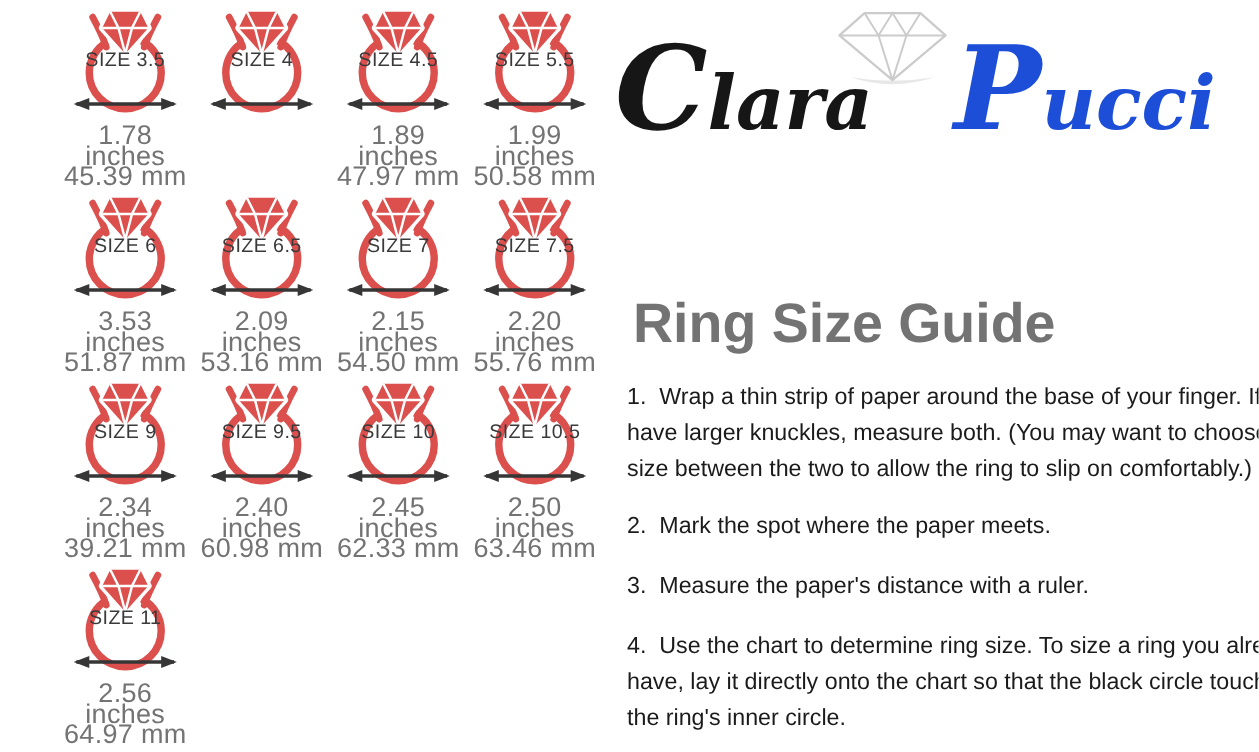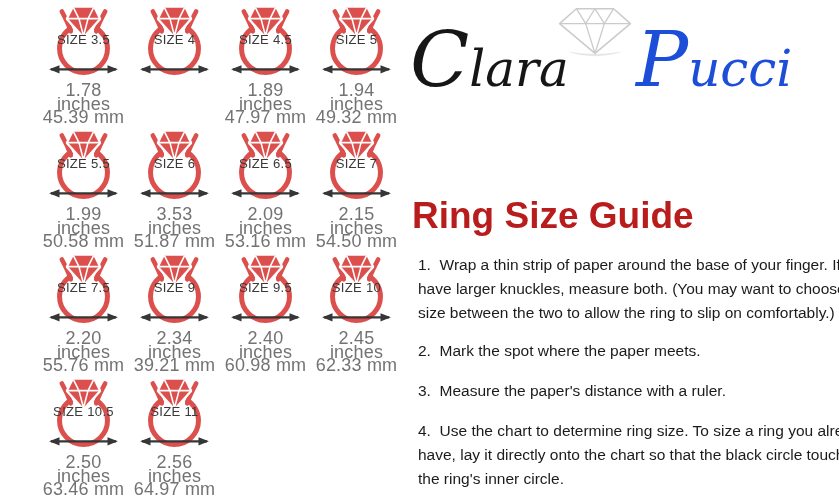--- a/index.html
+++ b/index.html
@@ -23,32 +23,32 @@
   }
   .meas {
     margin-top:2px;
     font-size:18px; line-height:13.5px; color:#737373; letter-spacing:.2px;
   }
 
   
   .logo { position:absolute; left:372px; top:0; width:450px; height:112px; }
   .word {
     position:absolute; top:14px;
-    font-family:"DejaVu Serif", serif; font-style:italic; font-weight:normal;
+    font-family:"DejaVu Serif", serif; font-style:italic; font-weight:bold;
     font-size:50px; white-space:nowrap;
   }
   .word::first-letter { font-size:1.55em; }
   .word-first  { left:2px;   color:#161616; }
   .word-second { left:228px; color:#1d4ed8; }
   .logo-diamond { position:absolute; left:146px; top:4px; width:82px; height:56px; }
 
   
   .title {
-    position:absolute; left:376px; top:196px; margin:0;
-    font-size:37px; line-height:1.1; font-weight:700; color:#b91c1c;
+    position:absolute; left:386px; top:196px; margin:0;
+    font-size:37px; line-height:1.1; font-weight:700; color:#737373;
   }
   .step {
     position:absolute; left:382px; width:472px; margin:0;
     font-size:15.5px; line-height:24px; color:#1b1b1b; white-space:pre-wrap;
   }
   .step-1 { top:253px; }
   .step-2 { top:339px; }
   .step-3 { top:379px; }
   .step-4 { top:419px; }
 </style>
@@ -101,30 +101,20 @@
       <svg class="ring" viewBox="0 0 100 84">
         <use href="#ring-glyph" xlink:href="#ring-glyph"></use>
         <text class="size-label" x="50" y="42">SIZE 4.5</text>
       </svg>
       <div class="meas">
         <div>1.89 inches</div>
         <div>47.97 mm</div>
       </div>
     </div>
 
-    <div class="cell">
-      <svg class="ring" viewBox="0 0 100 84">
-        <use href="#ring-glyph" xlink:href="#ring-glyph"></use>
-        <text class="size-label" x="50" y="42">SIZE 5</text>
-      </svg>
-      <div class="meas">
-        <div>1.94 inches</div>
-        <div>49.32 mm</div>
-      </div>
-    </div>
 
     <div class="cell">
       <svg class="ring" viewBox="0 0 100 84">
         <use href="#ring-glyph" xlink:href="#ring-glyph"></use>
         <text class="size-label" x="50" y="42">SIZE 5.5</text>
       </svg>
       <div class="meas">
         <div>1.99 inches</div>
         <div>50.58 mm</div>
       </div>

